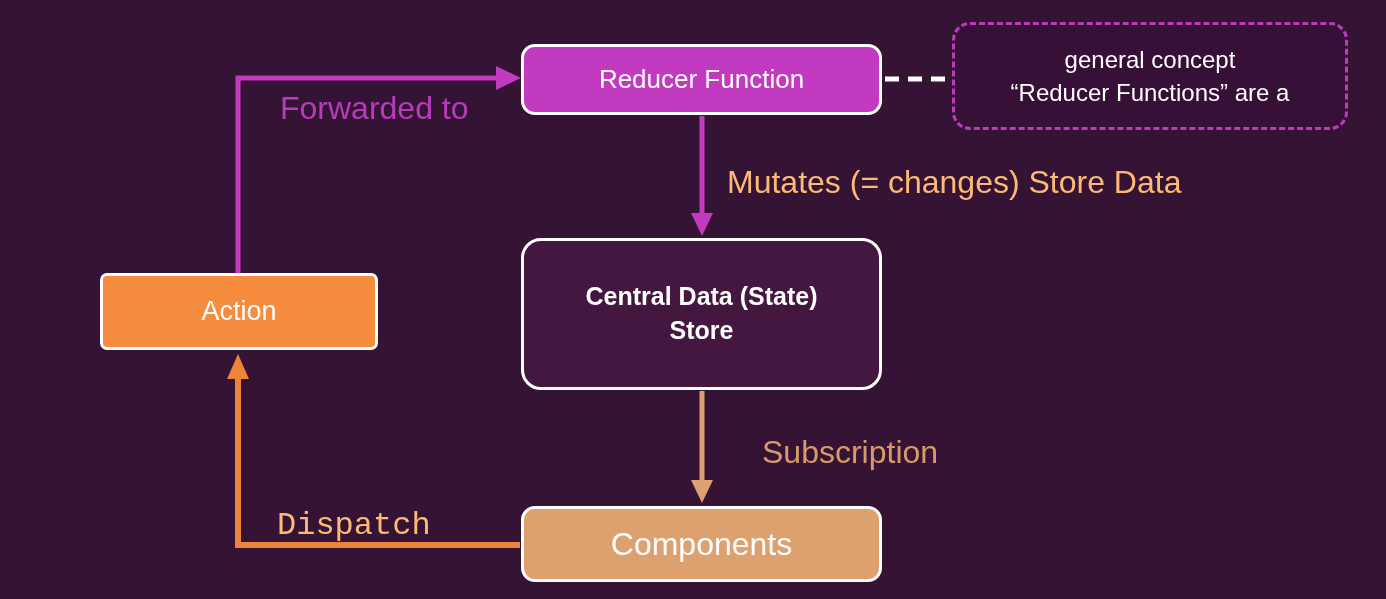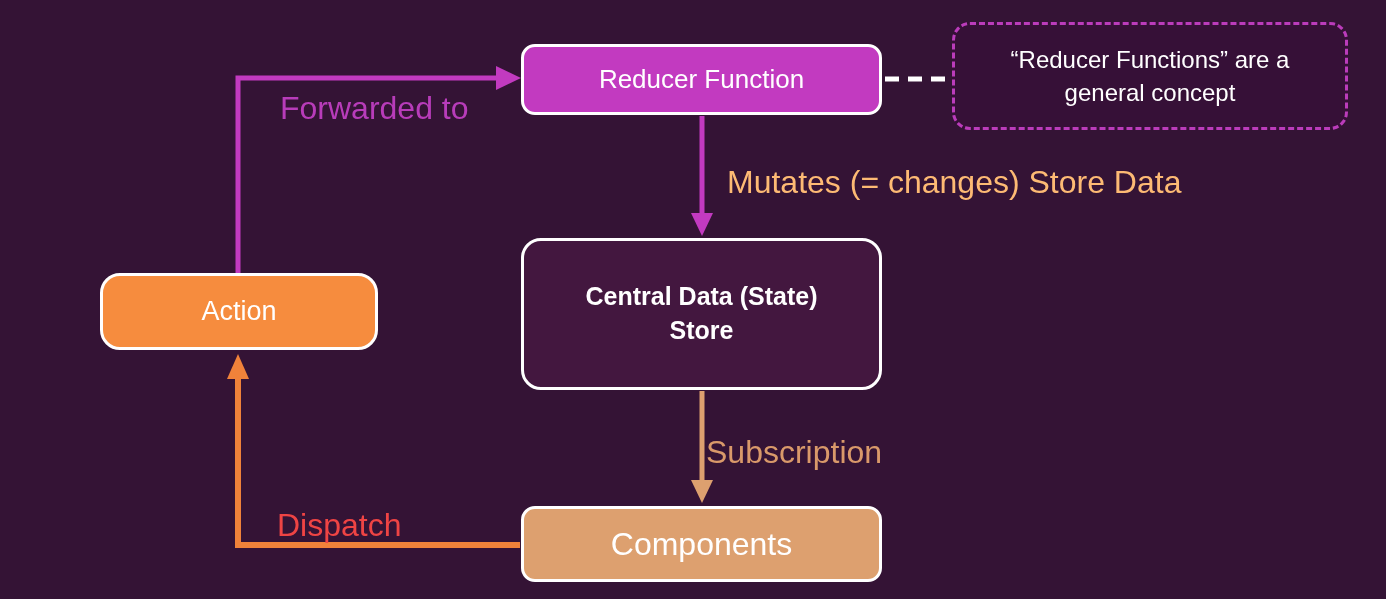--- a/index.html
+++ b/index.html
@@ -54,21 +54,21 @@
   .node-store .inner { max-width: 290px; line-height: 1.35; }
   .node-components {
     left: 521px; top: 506px;
     width: 361px; height: 76px;
     border-radius: 14px;
     font-size: 32px;
   }
   .node-action {
     left: 100px; top: 273px;
     width: 278px; height: 77px;
-    border-radius: 20px;
+    border-radius: 7px;
     font-size: 27px;
   }
   .annotation {
     position: absolute;
     left: 952px; top: 22px;
     width: 396px; height: 108px;
     border: 3px dashed #bb3cbb;
     border-radius: 18px;
     box-sizing: border-box;
     background: #361037;
@@ -81,21 +81,21 @@
     justify-content: center;
     text-align: center;
   }
   .edge-label {
     position: absolute;
     font-size: 32px;
     white-space: nowrap;
   }
   .label-forwarded  { left: 280px; top: 90px;  }
   .label-mutates    { left: 727px; top: 164px; }
-  .label-subscription { left: 706px; top: 434px; }
+  .label-subscription { left: 762px; top: 434px; }
   .label-dispatch   { left: 277px; top: 507px; }
 </style>
 </head>
 <body>
 
 <div class="stage">
 
   <svg class="connectors" viewBox="0 0 1386 599">
 
     <path d="M 238 276 L 238 78 L 498 78" fill="none" stroke-width="5" stroke="#c23ac0"></path>
@@ -123,25 +123,25 @@
 
   <div class="node node-components" style="background:#dda06f;">
     <span class="inner">Components</span>
   </div>
 
   <div class="node node-action" style="background:#f68c3e;">
     <span class="inner">Action</span>
   </div>
 
   <div class="annotation">
+    <span>general concept</span>
     <span>“Reducer Functions” are a</span>
-    <span>general concept</span>
   </div>
 
   <div class="edge-label label-forwarded" style="color:#b83cba;">Forwarded to</div>
 
   <div class="edge-label label-mutates" style="color:#fdba74;">Mutates (= changes) Store Data</div>
 
   <div class="edge-label label-subscription" style="color:#d9996a;">Subscription</div>
 
-  <div class="edge-label label-dispatch" style="color:#ef4444;">Dispatch</div>
+  <div class="edge-label label-dispatch" style="color:#fdba74;font-family:Liberation Mono, monospace;">Dispatch</div>
 
 </div>
 
 </body></html>

